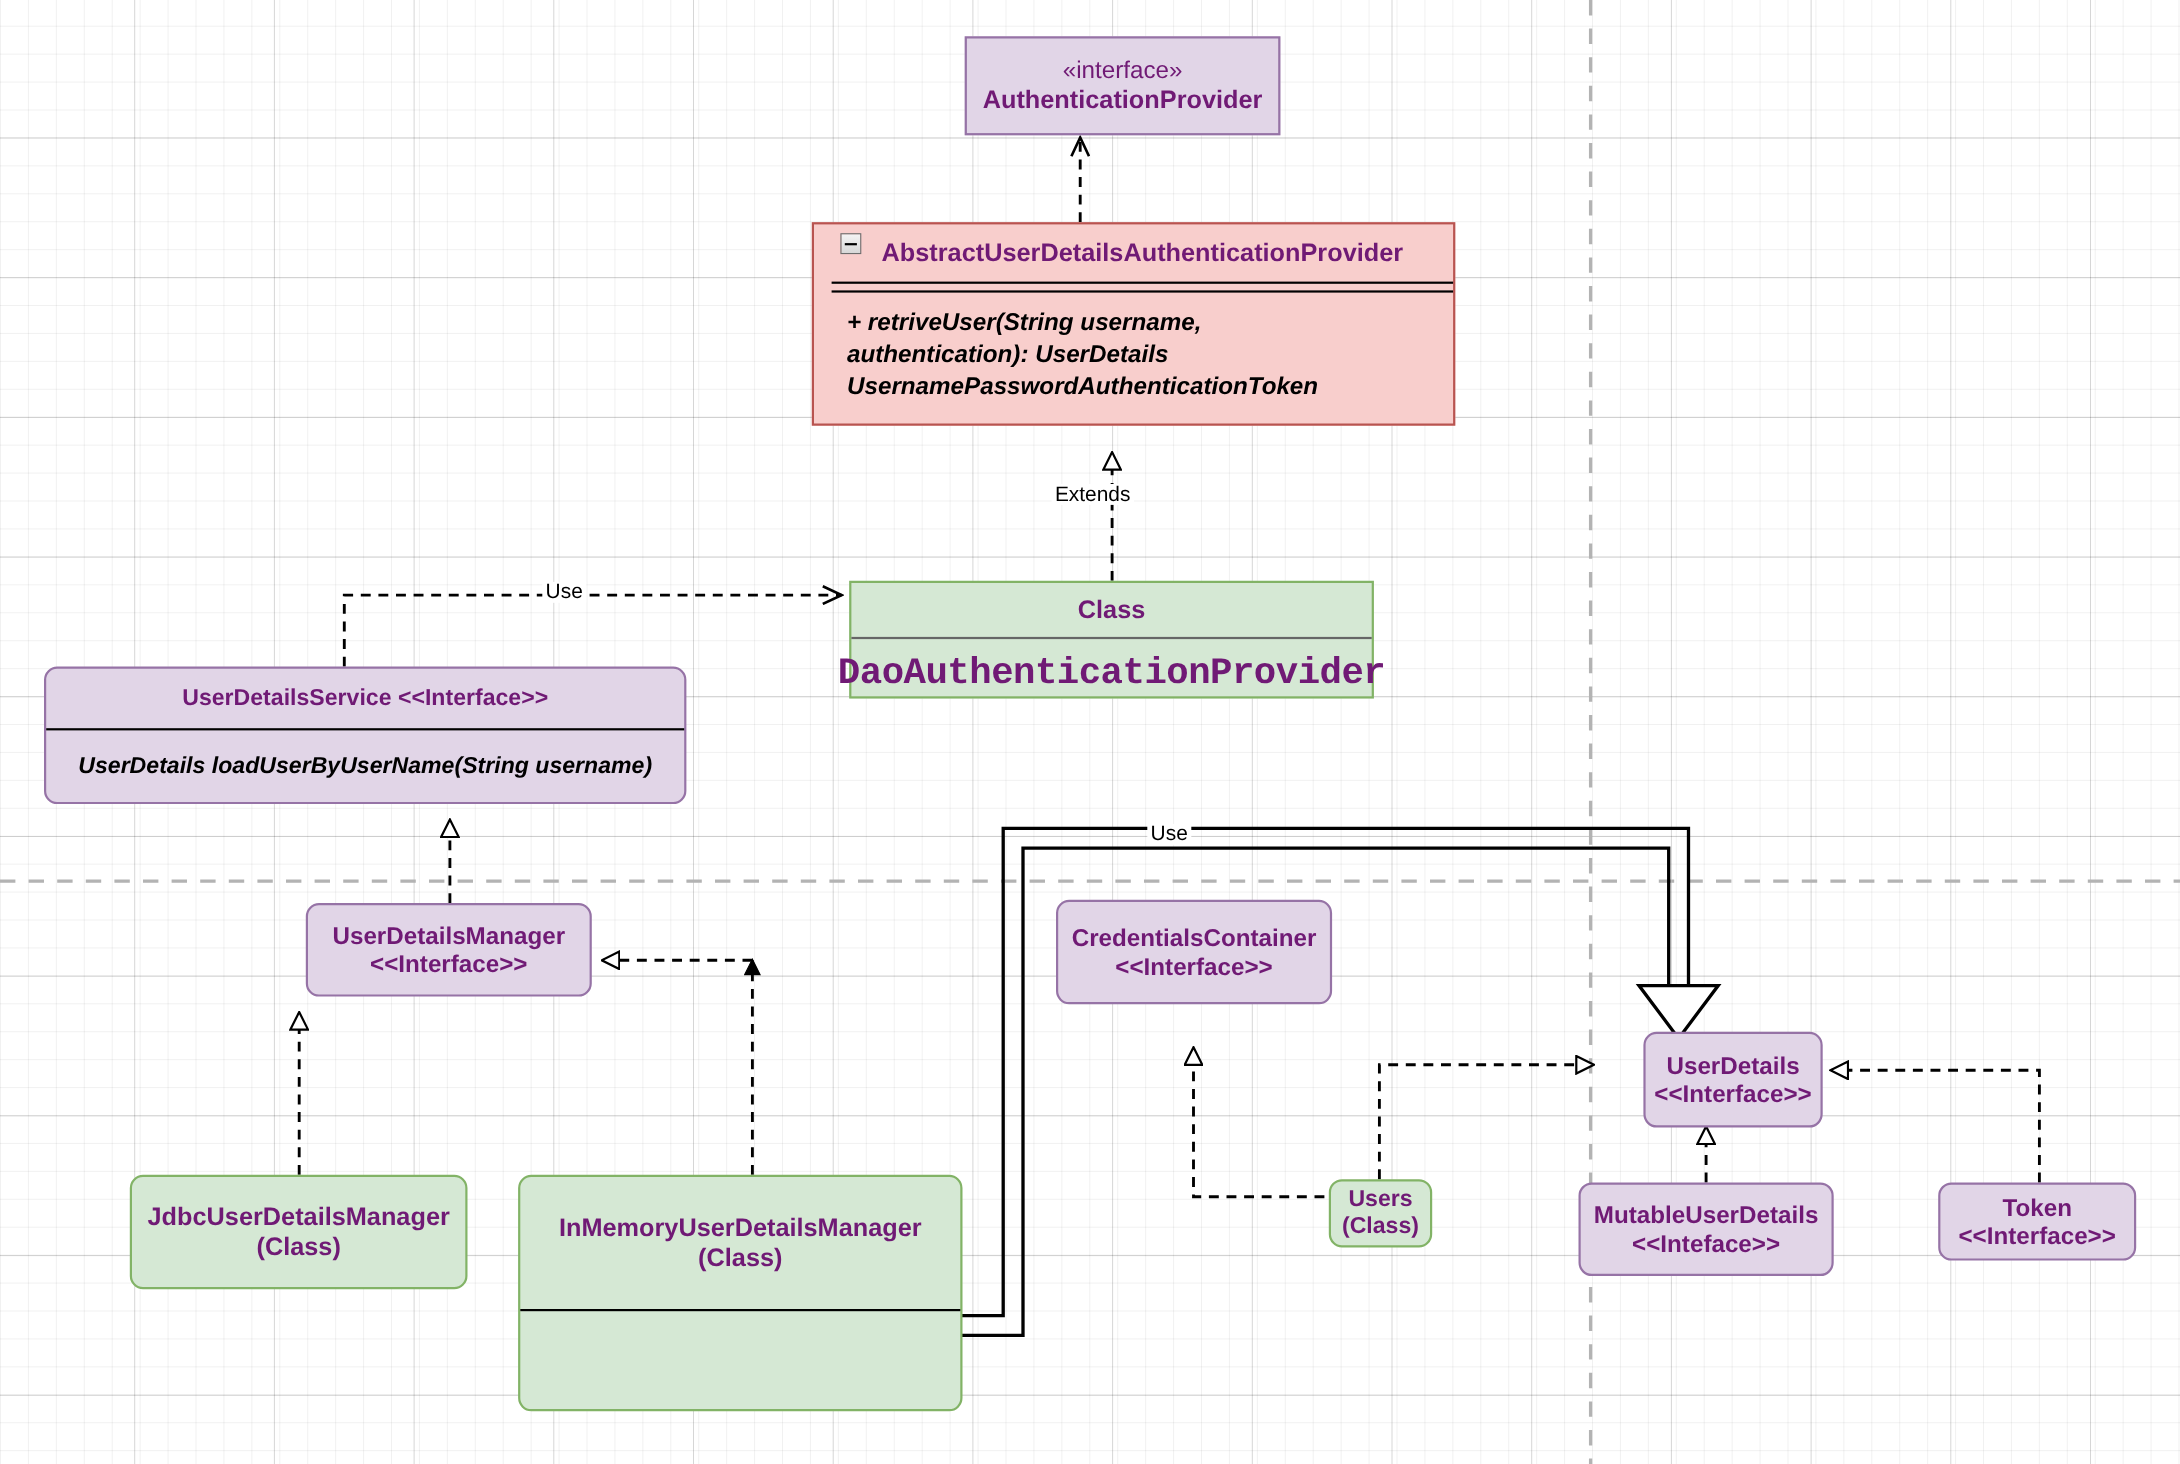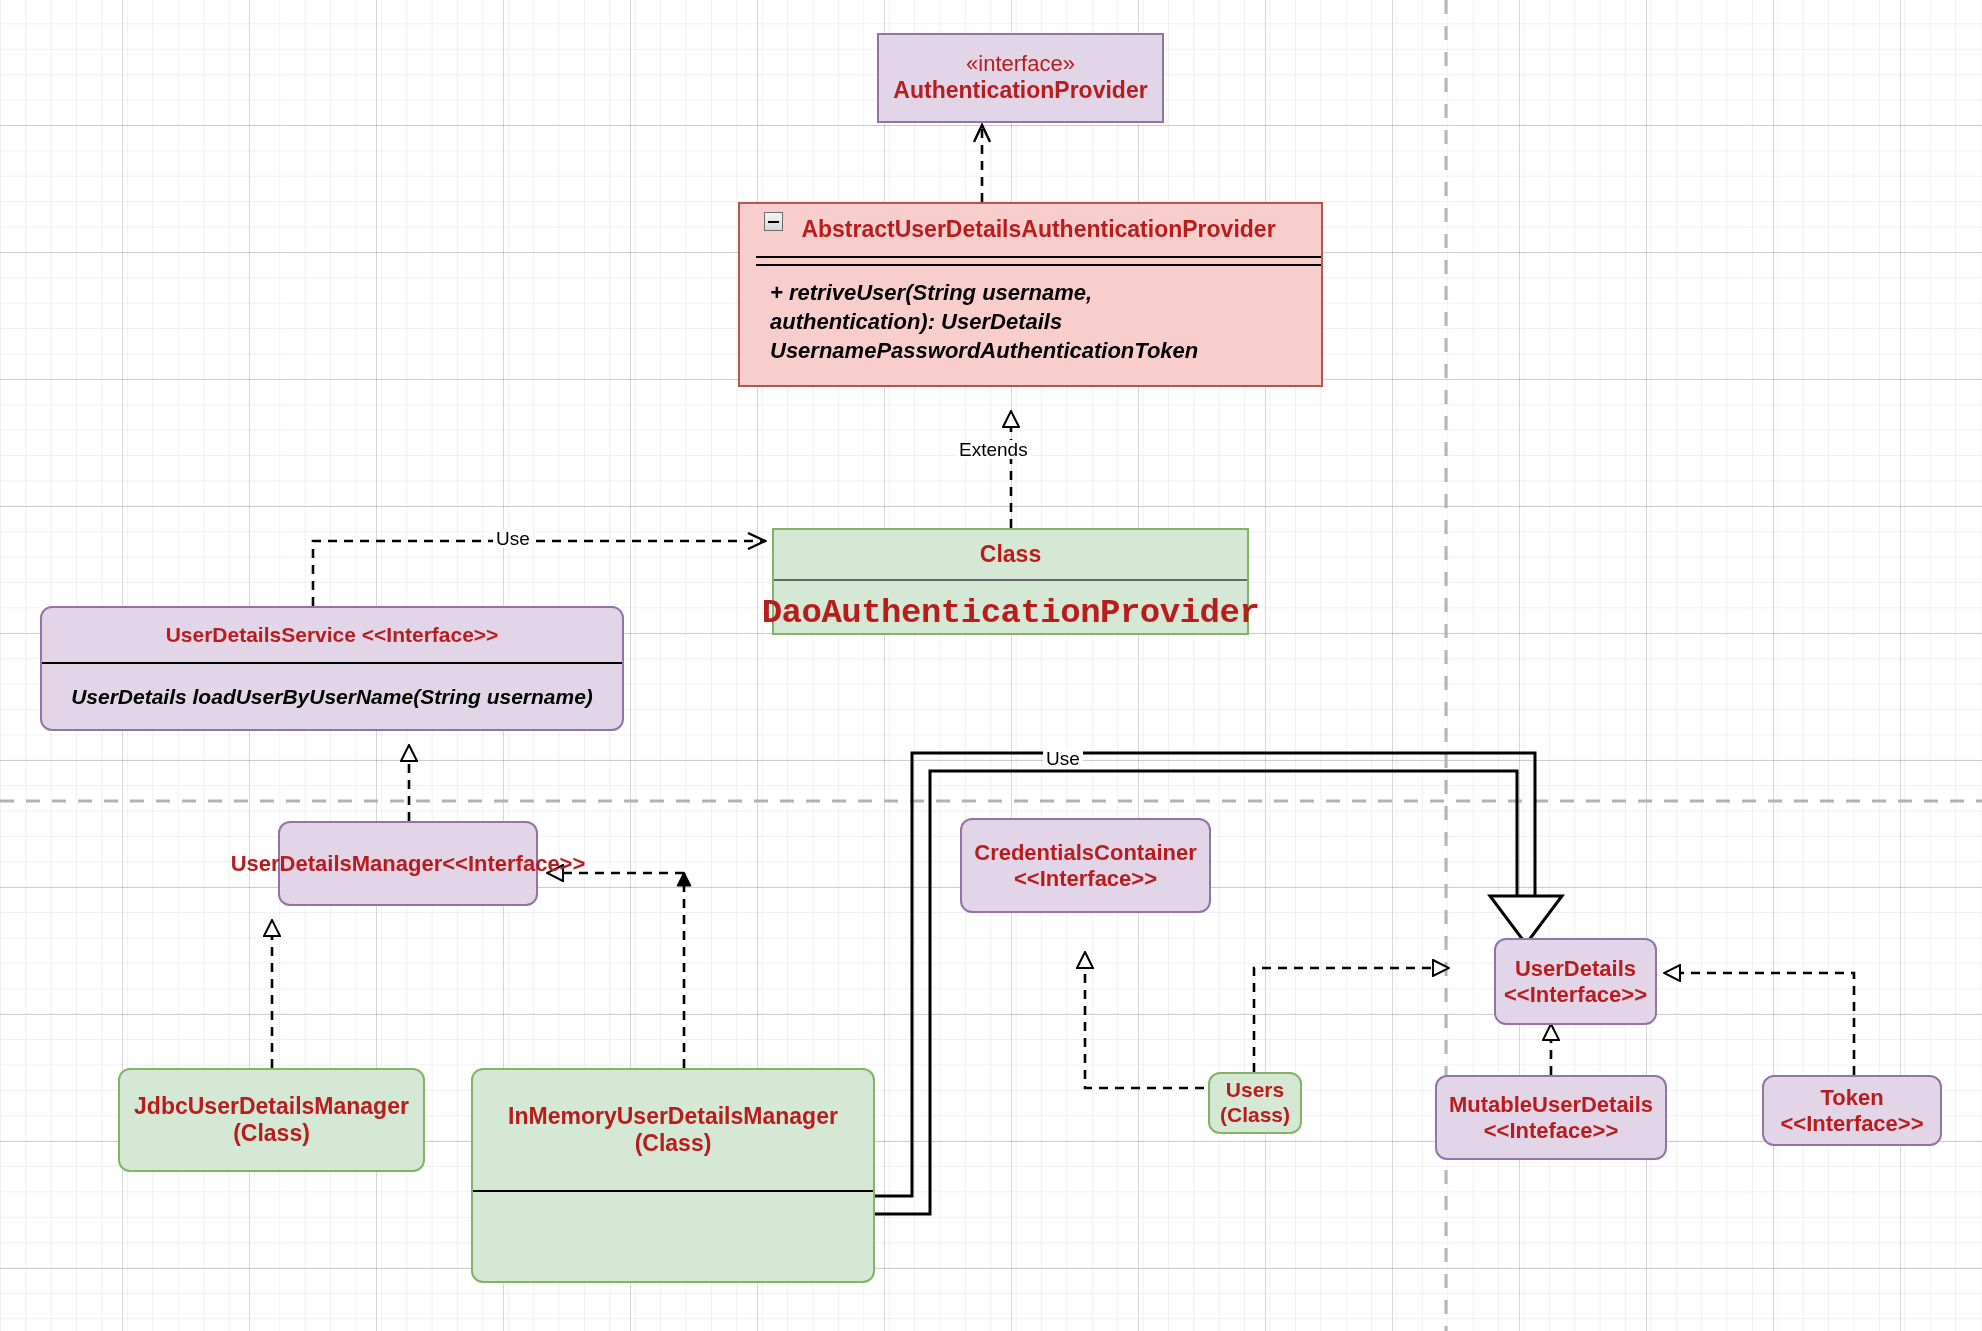--- a/index.html
+++ b/index.html
@@ -20,21 +20,21 @@
       linear-gradient(to bottom, rgba(0,0,0,0.16) 1px, transparent 1px);
     background-size:25.4px 25.4px,25.4px 25.4px,127px 127px,127px 127px;
     background-position:0 -2px,0 -2px,-5px -2px,-5px -2px;
   }
   svg.layer{position:absolute;left:0;top:0;width:1982px;height:1331px;overflow:visible;}
   .node{position:absolute;box-sizing:border-box;}
   .purple{background:#e1d5e7;border:2px solid #9673a6;}
   .green{background:#d5e8d4;border:2px solid #82b366;}
   .red{background:#f8cecc;border:2px solid #b85450;padding-left:16px;}
   .rounded{border-radius:12px;}
-  .ttl{font-weight:bold;text-align:right;color:#b91c1c;line-height:1.18;}
+  .ttl{font-weight:bold;text-align:right;color:#701a75;line-height:1.18;}
   .sec{font-style:italic;font-weight:bold;color:#000;}
   .edge-label{
     position:absolute;background:#ffffff;color:#000;
     font-size:19px;padding:0 3px;white-space:nowrap;line-height:1;
   }
   .collapse{
     position:absolute;width:19px;height:19px;
     background:linear-gradient(#f4f4f4,#d8d8d8);
     border:1px solid #6d6d6d;box-sizing:border-box;
   }
@@ -141,21 +141,21 @@
          font-family:'Liberation Mono', monospace;letter-spacing:-0.5px;">DaoAuthenticationProvider</div>
   </div>
 
   <div class="node purple rounded" style="left:40px;top:606px;width:584px;height:125px;">
     <div class="ttl" style="font-size:21px;height:54px;display:flex;align-items:center;justify-content:center;">UserDetailsService &lt;&lt;Interface&gt;&gt;</div>
     <div style="border-top:2px solid #000;"></div>
     <div class="sec" style="font-size:21px;height:65px;display:flex;align-items:center;justify-content:center;text-align:center;">UserDetails loadUserByUserName(String username)</div>
   </div>
 
   <div class="node purple rounded" style="left:278px;top:821px;width:260px;height:85px;
-       display:flex;flex-direction:row;align-items:center;justify-content:center;">
+       display:flex;flex-direction:column;align-items:center;justify-content:center;">
     <div class="ttl" style="font-size:22px;">UserDetailsManager</div>
     <div class="ttl" style="font-size:22px;">&lt;&lt;Interface&gt;&gt;</div>
   </div>
 
   <div class="node green rounded" style="left:118px;top:1068px;width:307px;height:104px;
        display:flex;flex-direction:column;align-items:center;justify-content:center;">
     <div class="ttl" style="font-size:23px;">JdbcUserDetailsManager</div>
     <div class="ttl" style="font-size:23px;">(Class)</div>
   </div>
 

